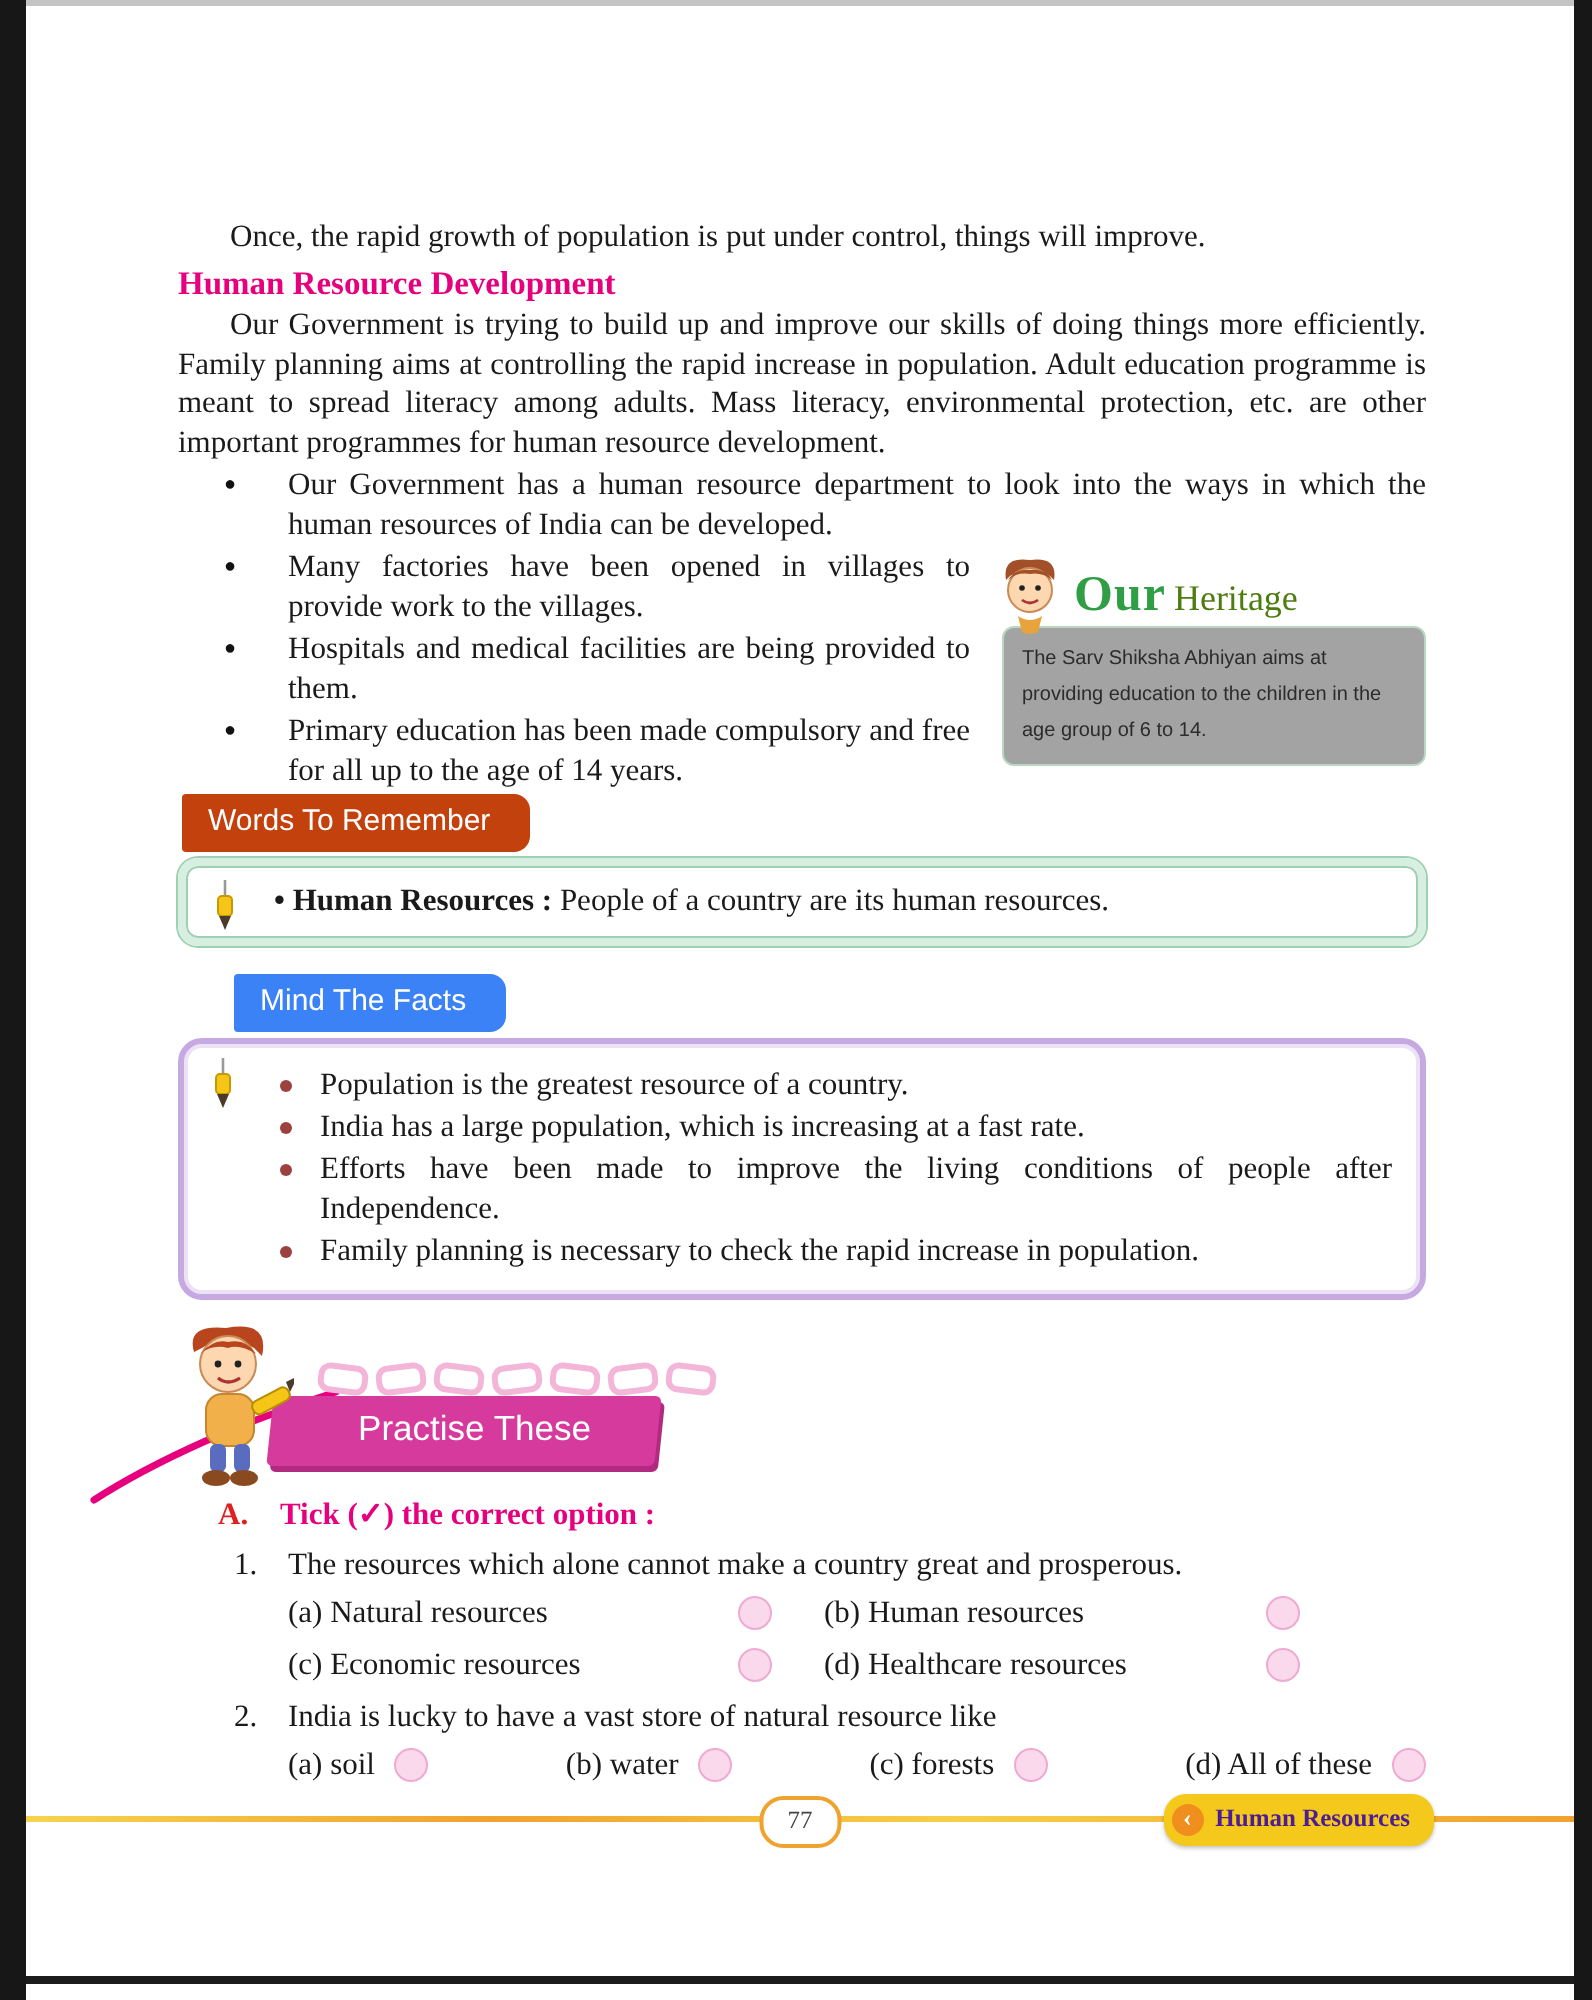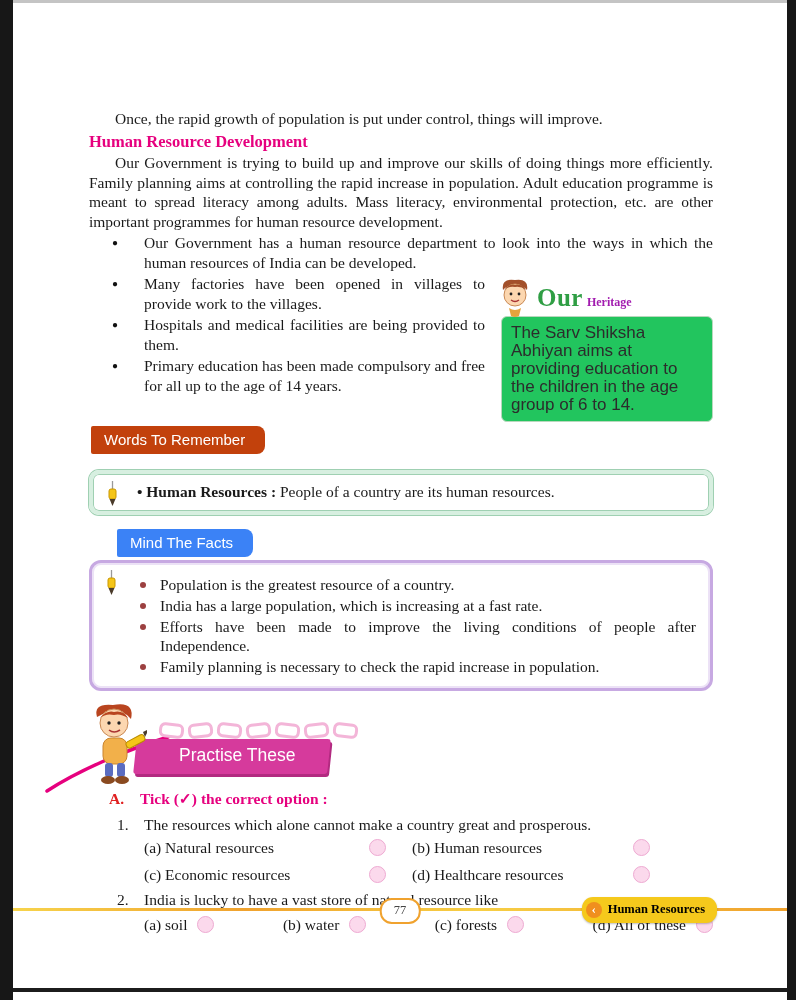--- a/index.html
+++ b/index.html
@@ -25,35 +25,35 @@
   .b-row{display:flex;margin:2px 0;}
   .b-dot{flex:0 0 55px;box-sizing:border-box;padding-left:23px;font-size:10px;line-height:19.5px;color:#111;}
   .b-dot::before{content:"●";}
   .b-text{flex:1;text-align:justify;}
 
   
   .flow-wrap{overflow:visible;}
   .heritage{float:right;width:212px;margin:14px 0 4px 16px;position:relative;}
   .heritage-head{display:flex;align-items:baseline;padding-left:36px;}
   .heritage-our{font-size:25px;font-weight:bold;color:#2f9e44;letter-spacing:.5px;}
-  .heritage-word{font-size:12px;font-weight:bold;color:#a21caf;margin-left:4px;}
-  .heritage-body{margin-top:3px;background:#22c55e;border:1px solid #b9d8bd;border-radius:6px;
-                 padding:7px 9px;font-family:"Liberation Sans", sans-serif;font-size:17px;line-height:18px;color:#2c2c2c;}
+  .heritage-word{font-size:18px;font-weight:normal;color:#4d7c0f;margin-left:4px;}
+  .heritage-body{margin-top:3px;background:#a3a3a3;border:1px solid #b9d8bd;border-radius:6px;
+                 padding:7px 9px;font-family:"Liberation Sans", sans-serif;font-size:10px;line-height:18px;color:#2c2c2c;}
   .heritage-mascot{position:absolute;left:-6px;top:-12px;}
   .closing{text-indent:26px;text-align:justify;margin:4px 0 12px;}
   .clear{clear:both;}
 
   
   .banner{display:inline-block;color:#fff;font-family:"Liberation Sans", sans-serif;
           font-size:15px;padding:4px 20px 5px 13px;border-radius:2px 8px 8px 2px;margin:0 0 0 2px;}
   .banner-green{background:#c2410c;}
   .banner-purple{background:#3b82f6;margin-top:14px;margin-left:28px;}
 
   
-  .words-box{position:relative;margin-top:16px;border:4px solid #d7efe0;border-radius:10px;
+  .words-box{position:relative;margin-top:3px;border:4px solid #d7efe0;border-radius:10px;
              box-shadow:0 0 0 1px #9fd0b2, inset 0 0 0 1px #9fd0b2;
              padding:8px 12px 9px 44px;}
   .words-box .w-line::before{content:"•  ";font-weight:bold;}
   .w-term{font-weight:bold;}
 
   
   .facts-box{position:relative;margin-top:3px;border:3px solid #c7a9e2;border-radius:12px;
              box-shadow:inset 0 0 0 2px #ece2f6;padding:10px 14px 10px 44px;}
   .f-row{display:flex;margin:1.5px 0;}
   .f-dot{flex:0 0 6px;width:6px;height:6px;border-radius:50%;background:#9c4040;margin:7px 14px 0 4px;}
@@ -90,21 +90,21 @@
   .opts-row .opt{gap:10px;}
 
   
   .footer{position:absolute;left:0;right:0;bottom:66px;height:26px;}
   .footer-line{position:absolute;left:0;right:0;top:12px;height:3px;
                background:linear-gradient(90deg,#f7d44c,#f0a22e 30%,#f7cf45 60%,#f0a22e);}
   .page-oval{position:absolute;left:50%;transform:translateX(-50%);top:2px;background:#fff;
              border:2px solid #f0a22e;border-radius:12px;padding:1px 12px;font-size:12.5px;color:#444;}
   .chapter-badge{position:absolute;right:70px;top:1px;background:#f5c91c;border-radius:11px;
                  padding:3px 12px 3px 4px;display:flex;align-items:center;gap:6px;
-                 font-weight:bold;font-size:12.5px;color:#000000;box-shadow:0 1px 2px rgba(0,0,0,.25);cursor:pointer;}
+                 font-weight:bold;font-size:12.5px;color:#4c1d95;box-shadow:0 1px 2px rgba(0,0,0,.25);cursor:pointer;}
   .chev-circle{width:16px;height:16px;border-radius:50%;background:#f08f1e;color:#fff;
                display:flex;align-items:center;justify-content:center;font-size:13px;line-height:1;}
   .chev-circle::before{content:"‹";margin-top:-2px;}
 </style>
 </head>
 <body>
 
 <div class="bar bar-left"></div>
 <div class="bar bar-right"></div>
 <div class="bar-top bar"></div>

